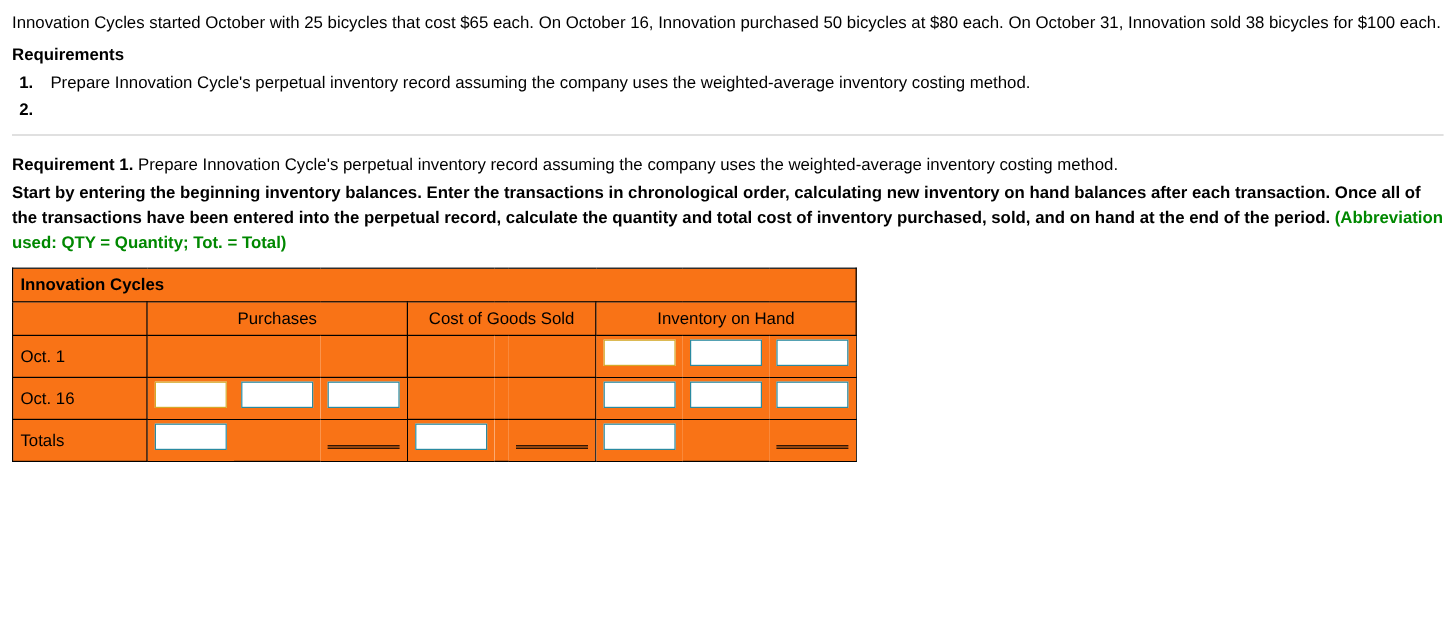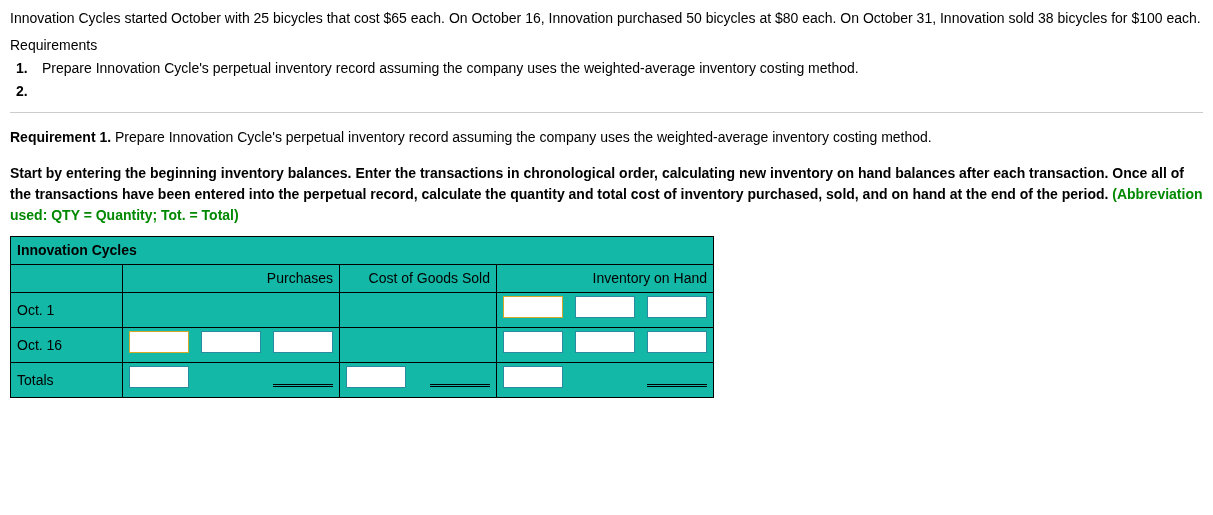--- a/index.html
+++ b/index.html
@@ -5,42 +5,42 @@
     * { box-sizing: border-box; }
     body {
       font-family: Arial, Helvetica, sans-serif;
       font-size: 14px;
       color: #000;
       margin: 0;
       padding: 8px 10px;
       line-height: 1.5;
     }
     .problem-text { }
-    .req-heading { font-weight: normal; margin-top: 6px; }
+    .req-heading { font-weight: bold; margin-top: 6px; }
     .req-list { padding-left: 6px; margin-top: 2px; }
     .req-row { display: flex; margin: 2px 0; }
     .req-num { font-weight: bold; width: 26px; }
     .divider { border: none; border-top: 1px solid #ccc; margin: 10px 0 14px 0; }
-    .r1-heading { margin-bottom: 15px; }
+    .r1-heading { margin-bottom: 2px; }
     .r1-heading b { font-weight: bold; }
     .instr { margin-bottom: 10px; font-weight: bold; }
     .abbrev { color: #008800; }
     table.inv {
       border-collapse: collapse;
       font-size: 14px;
     }
     table.inv td, table.inv th {
       border: 1px solid #000;
       padding: 3px 6px;
       vertical-align: middle;
       height: 28px;
-      background: #14b8a6;
+      background: #f97316;
     }
     table.inv .company { font-weight: bold; }
-    table.inv .grp-head { text-align: right; }
+    table.inv .grp-head { text-align: center; }
     table.inv .col-head { font-weight: normal; }
     .date-col { width: 112px; }
     .cell-wrap { position: relative; text-align: center; }
     .input-like {
       display: inline-block;
       border: 1.5px solid #2a8aa0;
       background: #fff;
       height: 22px;
       width: 60px;
     }

